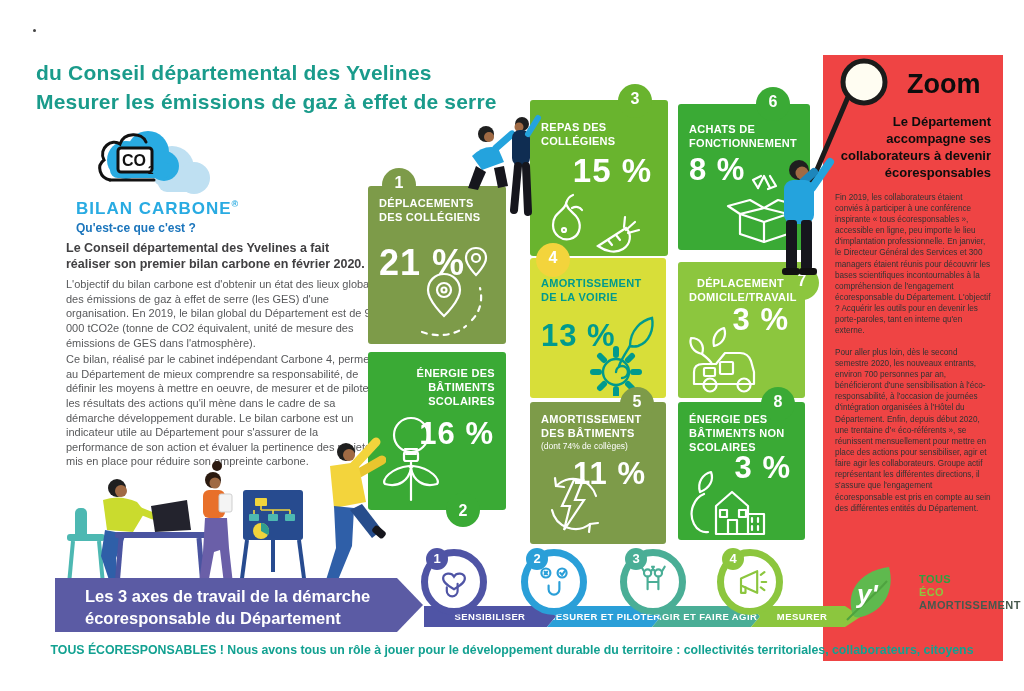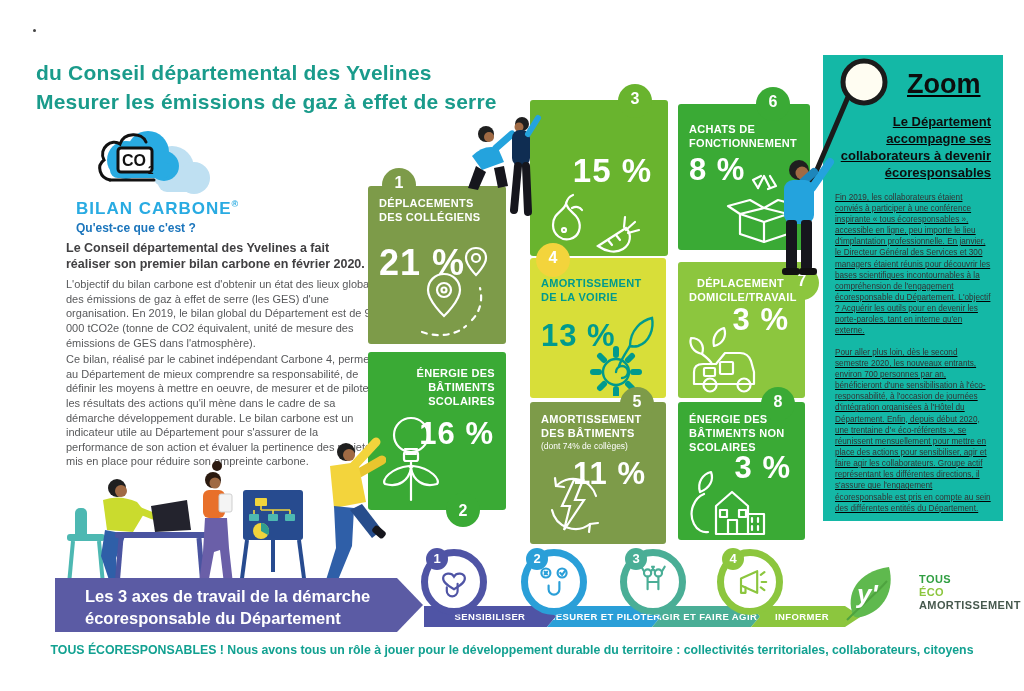--- a/index.html
+++ b/index.html
@@ -69,22 +69,22 @@
   #box7 .pct{right:16px;top:40px;font-size:31px;}
   #box7 .bump{right:-14px;top:4px;}
   #box7 .icon{left:2px;bottom:2px;}
 
   #box8{left:678px;top:402px;width:127px;height:138px;}
   #box8 .pct{right:14px;top:48px;font-size:31px;}
   #box8 .bump{right:10px;top:-15px;}
   #box8 .icon{left:4px;bottom:2px;}
 
   
-  .sidebar{position:absolute;left:823px;top:55px;width:180px;height:466px;background:#14b8a6;
-           box-sizing:border-box;padding:14px 12px 10px 12px;overflow:hidden;z-index:1;text-decoration:underline;}
+  .sidebar{position:absolute;left:823px;top:55px;width:180px;height:606px;background:#ef4444;
+           box-sizing:border-box;padding:14px 12px 10px 12px;overflow:hidden;z-index:1;}
   .sb-title{margin-left:72px;font-size:27px;font-weight:bold;color:#0d0d0d;}
   .sb-sub{margin-top:14px;text-align:right;font-size:13px;font-weight:bold;color:#0d0d0d;line-height:1.3;}
   .sb-p{margin-top:10px;font-size:8.2px;color:#333;line-height:1.36;}
 
   
   .banner{position:absolute;left:55px;top:578px;width:342px;height:54px;background:#5b5ba4;
           color:#fff;font-size:16.5px;font-weight:bold;line-height:1.35;box-sizing:border-box;
           padding:7px 10px 0 30px;z-index:4;}
   .banner::after{content:"";position:absolute;right:-26px;top:0;border-top:27px solid transparent;
           border-bottom:27px solid transparent;border-left:26px solid #5b5ba4;}
@@ -177,20 +177,21 @@
       <path d="M33 41h12M34 46h10"></path>
       <rect x="32" y="44" width="14" height="9" rx="2"></rect>
       <path d="M37 58C19 60 9 72 13 76c14 4 24-4 26-16z"></path>
       <path d="M41 58c18 2 28 14 24 18-14 4-24-4-26-16z"></path>
       <path d="M39 54v38"></path>
     </svg>
   </div>
 
   <div class="box b-mid" id="box3">
     <div class="bump b-mid">3</div>
+    <div class="lbl">REPAS DES COLLÉGIENS</div>
     <div class="pct">15 %</div>
     <svg class="icon" width="122" height="66" viewBox="0 0 122 66" fill="none" stroke="#fff" stroke-width="2.2" stroke-linecap="round">
       <path d="M30 16c-3 8-13 9-13 21 0 10 9 16 17 14 9-2 12-12 8-20-3-6-9-7-12-15z"></path>
       <path d="M30 16c1-5 4-8 7-9"></path>
       <path d="M36 20c4-2 8-1 10 2"></path>
       <circle cx="28" cy="42" r="2"></circle>
       <path d="M62 58 90 40c6 6 5 16-3 21-8 5-18 2-25-3z"></path>
       <path d="M72 52l4 5M80 47l4 5"></path>
       <path d="M90 42l9-8M92 45l11-3M88 39l1-10"></path>
     </svg>
@@ -399,21 +400,21 @@
       <path d="M28 8 10 16v8l18 8z"></path>
         <path d="M10 24v8h5v-6"></path>
       <path d="M32 12l4-3M33 20h5M32 26l4 3"></path>
     </svg>
   </div>
 
   <div class="ribbons">
     <div class="rib rib1">SENSIBILISER</div>
     <div class="rib rib2">MESURER ET PILOTER</div>
     <div class="rib rib3">AGIR ET FAIRE AGIR</div>
-    <div class="rib rib4">INFORMER</div>
+    <div class="rib rib4">MESURER</div>
   </div>
 
   <div class="brand">
     <svg width="54" height="58" viewBox="0 0 54 58">
       <path d="M10 52C2 32 14 8 46 4c6 22-4 44-28 50-4 1-7 0-8-2z" fill="#5fb94e"></path>
       <path d="M4 57C16 44 30 34 44 18" fill="none" stroke="#4ea33f" stroke-width="2"></path>
       <text x="14" y="40" font-size="26" font-weight="bold" font-style="italic" fill="#fff" font-family="Liberation Sans, sans-serif"><tspan>y'</tspan></text>
     </svg>
     <div class="brand-text">
       <div class="bt-tous">TOUS</div>

